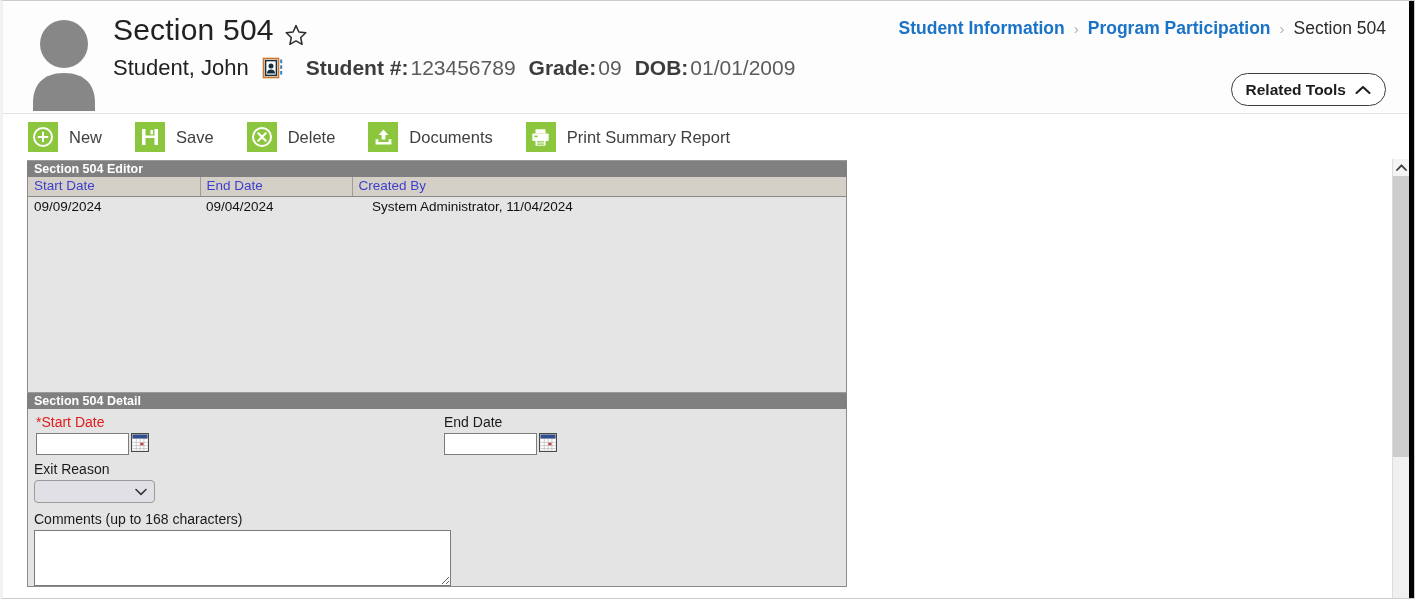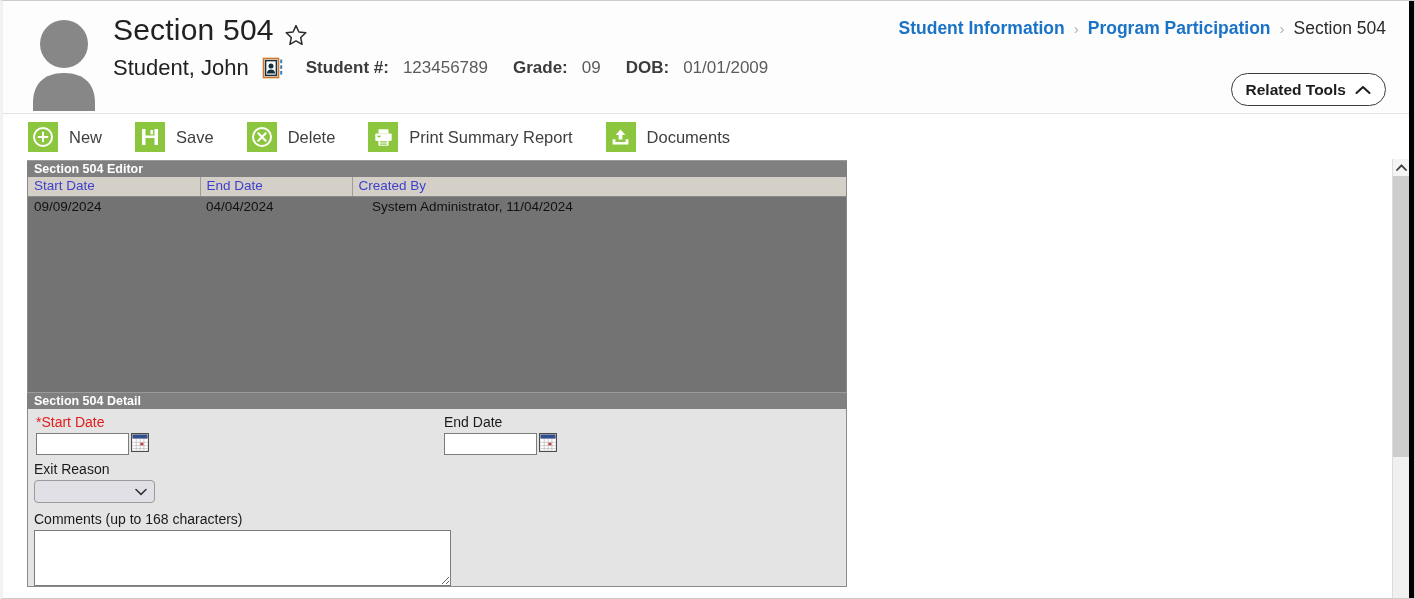--- a/index.html
+++ b/index.html
@@ -42,22 +42,22 @@
   .star-icon { display:inline-block; width:24px; height:24px; }
 
   .student-line {
     display: flex; align-items: flex-end;
     margin-top: 6px;
     line-height: 26px;
   }
   .student-name { font-size: 22px; color: #212121; }
   .contact-card-icon { margin-left: 11px; display:inline-block; width:26px; height:26px; }
   .student-meta {
-    margin-left: 20px; font-size: 17px; color: #494949;
-    display: flex; align-items: baseline; gap: 14px;
+    margin-left: 20px; font-size: 21px; color: #494949;
+    display: flex; align-items: baseline; gap: 2px;
   }
   .meta-lbl { font-weight: bold; color: #3c3c3c; }
   .meta-val { color: #5b5b5b; margin-right: 11px; }
   .meta-val:last-child { margin-right: 0; }
 
   .breadcrumb {
     position: absolute; right: 28px; top: 17px;
     font-size: 17.5px; color: #2b2b2b;
     display: flex; align-items: center; gap: 9px;
     white-space: nowrap;
@@ -112,21 +112,21 @@
     font-size: 12.5px; font-weight: bold;
     padding: 0 12px 0 7px; line-height: 17px;
     white-space: nowrap;
     border-top: 1px solid #9a9a9a;
   }
 
   
   #editor-panel { top: 1px; }
   .grid-wrap {
     border: 1px solid #8a8a8a; border-top: none;
-    background: #737373; height: 275px;
+    background: #e5e5e5; height: 275px;
     overflow: hidden;
   }
   table.grid { width: 100%; border-collapse: collapse; table-layout: fixed; }
   table.grid th {
     background: #d4d0c8; color: #3e3ecc;
     font-weight: normal; font-size: 13.5px;
     text-align: left; padding: 1px 0 2px 6px;
     border-right: 1px solid #9d9d9d;
     border-bottom: 1px solid #8a8a8a;
     height: 19px;
@@ -325,59 +325,59 @@
           <circle cx="11" cy="11" r="9" fill="none" stroke="#ffffff" stroke-width="2"></circle>
           <path d="M7.3 7.3 L14.7 14.7 M14.7 7.3 L7.3 14.7" stroke="#ffffff" stroke-width="2.1" stroke-linecap="round"></path>
         </svg>
       </span>
       <span class="tb-label">Delete</span>
     </button>
 
     <button class="tb-btn">
       <span class="tb-icon">
         <svg width="21" height="21" viewBox="0 0 21 21">
+          <path d="M10.5 2.6 L15.4 8.1 L12.4 8.1 L12.4 12.6 L8.6 12.6 L8.6 8.1 L5.6 8.1 Z" fill="#ffffff"></path>
+          <path d="M2.6 12.2 L2.6 17.4 L18.4 17.4 L18.4 12.2 L15.6 12.2 L15.6 15.0 L5.4 15.0 L5.4 12.2 Z" fill="#ffffff"></path>
+        </svg>
+      </span>
+      <span class="tb-label">Documents</span>
+    </button>
+
+    <button class="tb-btn">
+      <span class="tb-icon">
+        <svg width="21" height="21" viewBox="0 0 21 21">
           <rect x="5.5" y="2.3" width="10" height="4.2" fill="#ffffff"></rect>
           <rect x="2.3" y="6.6" width="16.4" height="7.4" rx="1" fill="#ffffff"></rect>
           <rect x="4.4" y="8.6" width="3.2" height="1.6" fill="#8cc63e"></rect>
           <rect x="5.5" y="12.6" width="10" height="6.1" fill="#ffffff"></rect>
           <rect x="7.1" y="14.2" width="6.8" height="1.2" fill="#8cc63e"></rect>
           <rect x="7.1" y="16.5" width="6.8" height="1.2" fill="#8cc63e"></rect>
         </svg>
       </span>
       <span class="tb-label">Print Summary Report</span>
-    </button>
-
-    <button class="tb-btn">
-      <span class="tb-icon">
-        <svg width="21" height="21" viewBox="0 0 21 21">
-          <path d="M10.5 2.6 L15.4 8.1 L12.4 8.1 L12.4 12.6 L8.6 12.6 L8.6 8.1 L5.6 8.1 Z" fill="#ffffff"></path>
-          <path d="M2.6 12.2 L2.6 17.4 L18.4 17.4 L18.4 12.2 L15.6 12.2 L15.6 15.0 L5.4 15.0 L5.4 12.2 Z" fill="#ffffff"></path>
-        </svg>
-      </span>
-      <span class="tb-label">Documents</span>
     </button>
   </div>
 
   <div class="content">
 
     <div class="panel" id="editor-panel">
       <div class="panel-title">Section 504 Editor</div>
       <div class="grid-wrap">
         <table class="grid">
           <thead>
             <tr>
               <th class="col-start">Start Date</th>
               <th class="col-end">End Date</th>
               <th>Created By</th>
             </tr>
           </thead>
           <tbody>
             <tr>
               <td>09/09/2024</td>
-              <td>04/04/2024</td>
+              <td>09/04/2024</td>
               <td class="cell-created">System Administrator, 11/04/2024</td>
             </tr>
           </tbody>
         </table>
       </div>
     </div>
 
     <div class="panel" id="detail-panel">
       <div class="panel-title">Section 504 Detail</div>
       <div class="detail-body">

